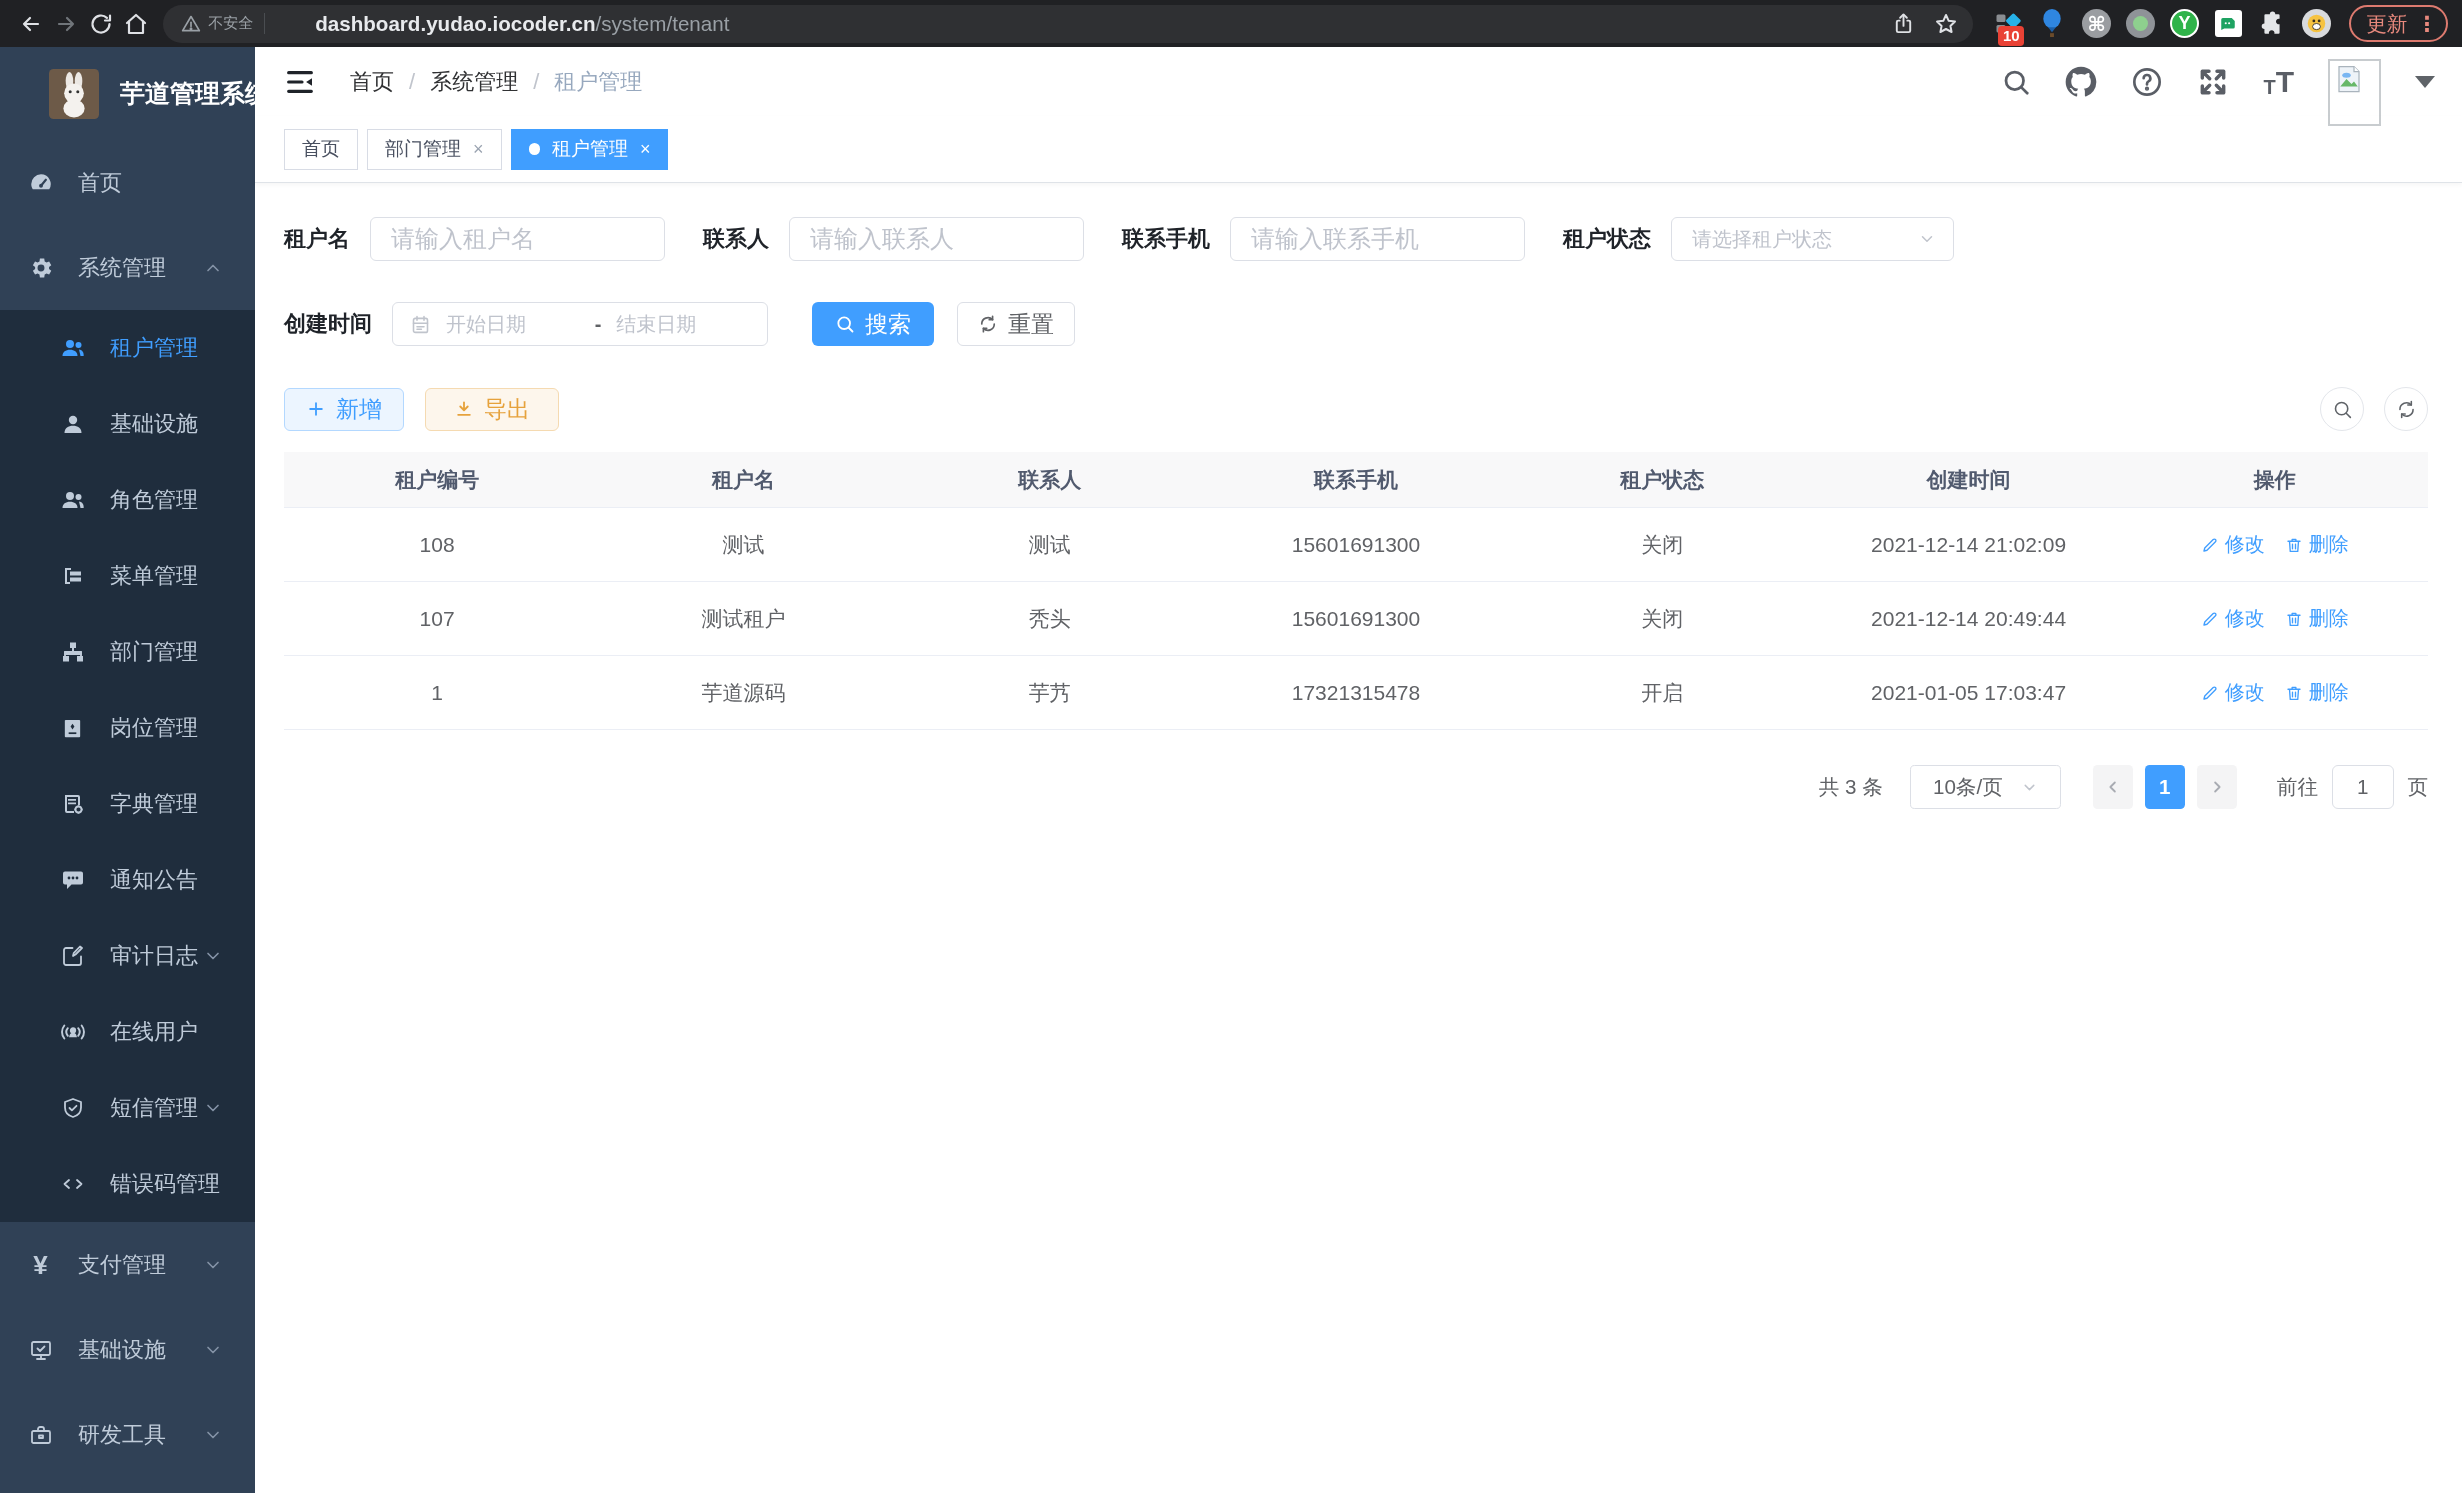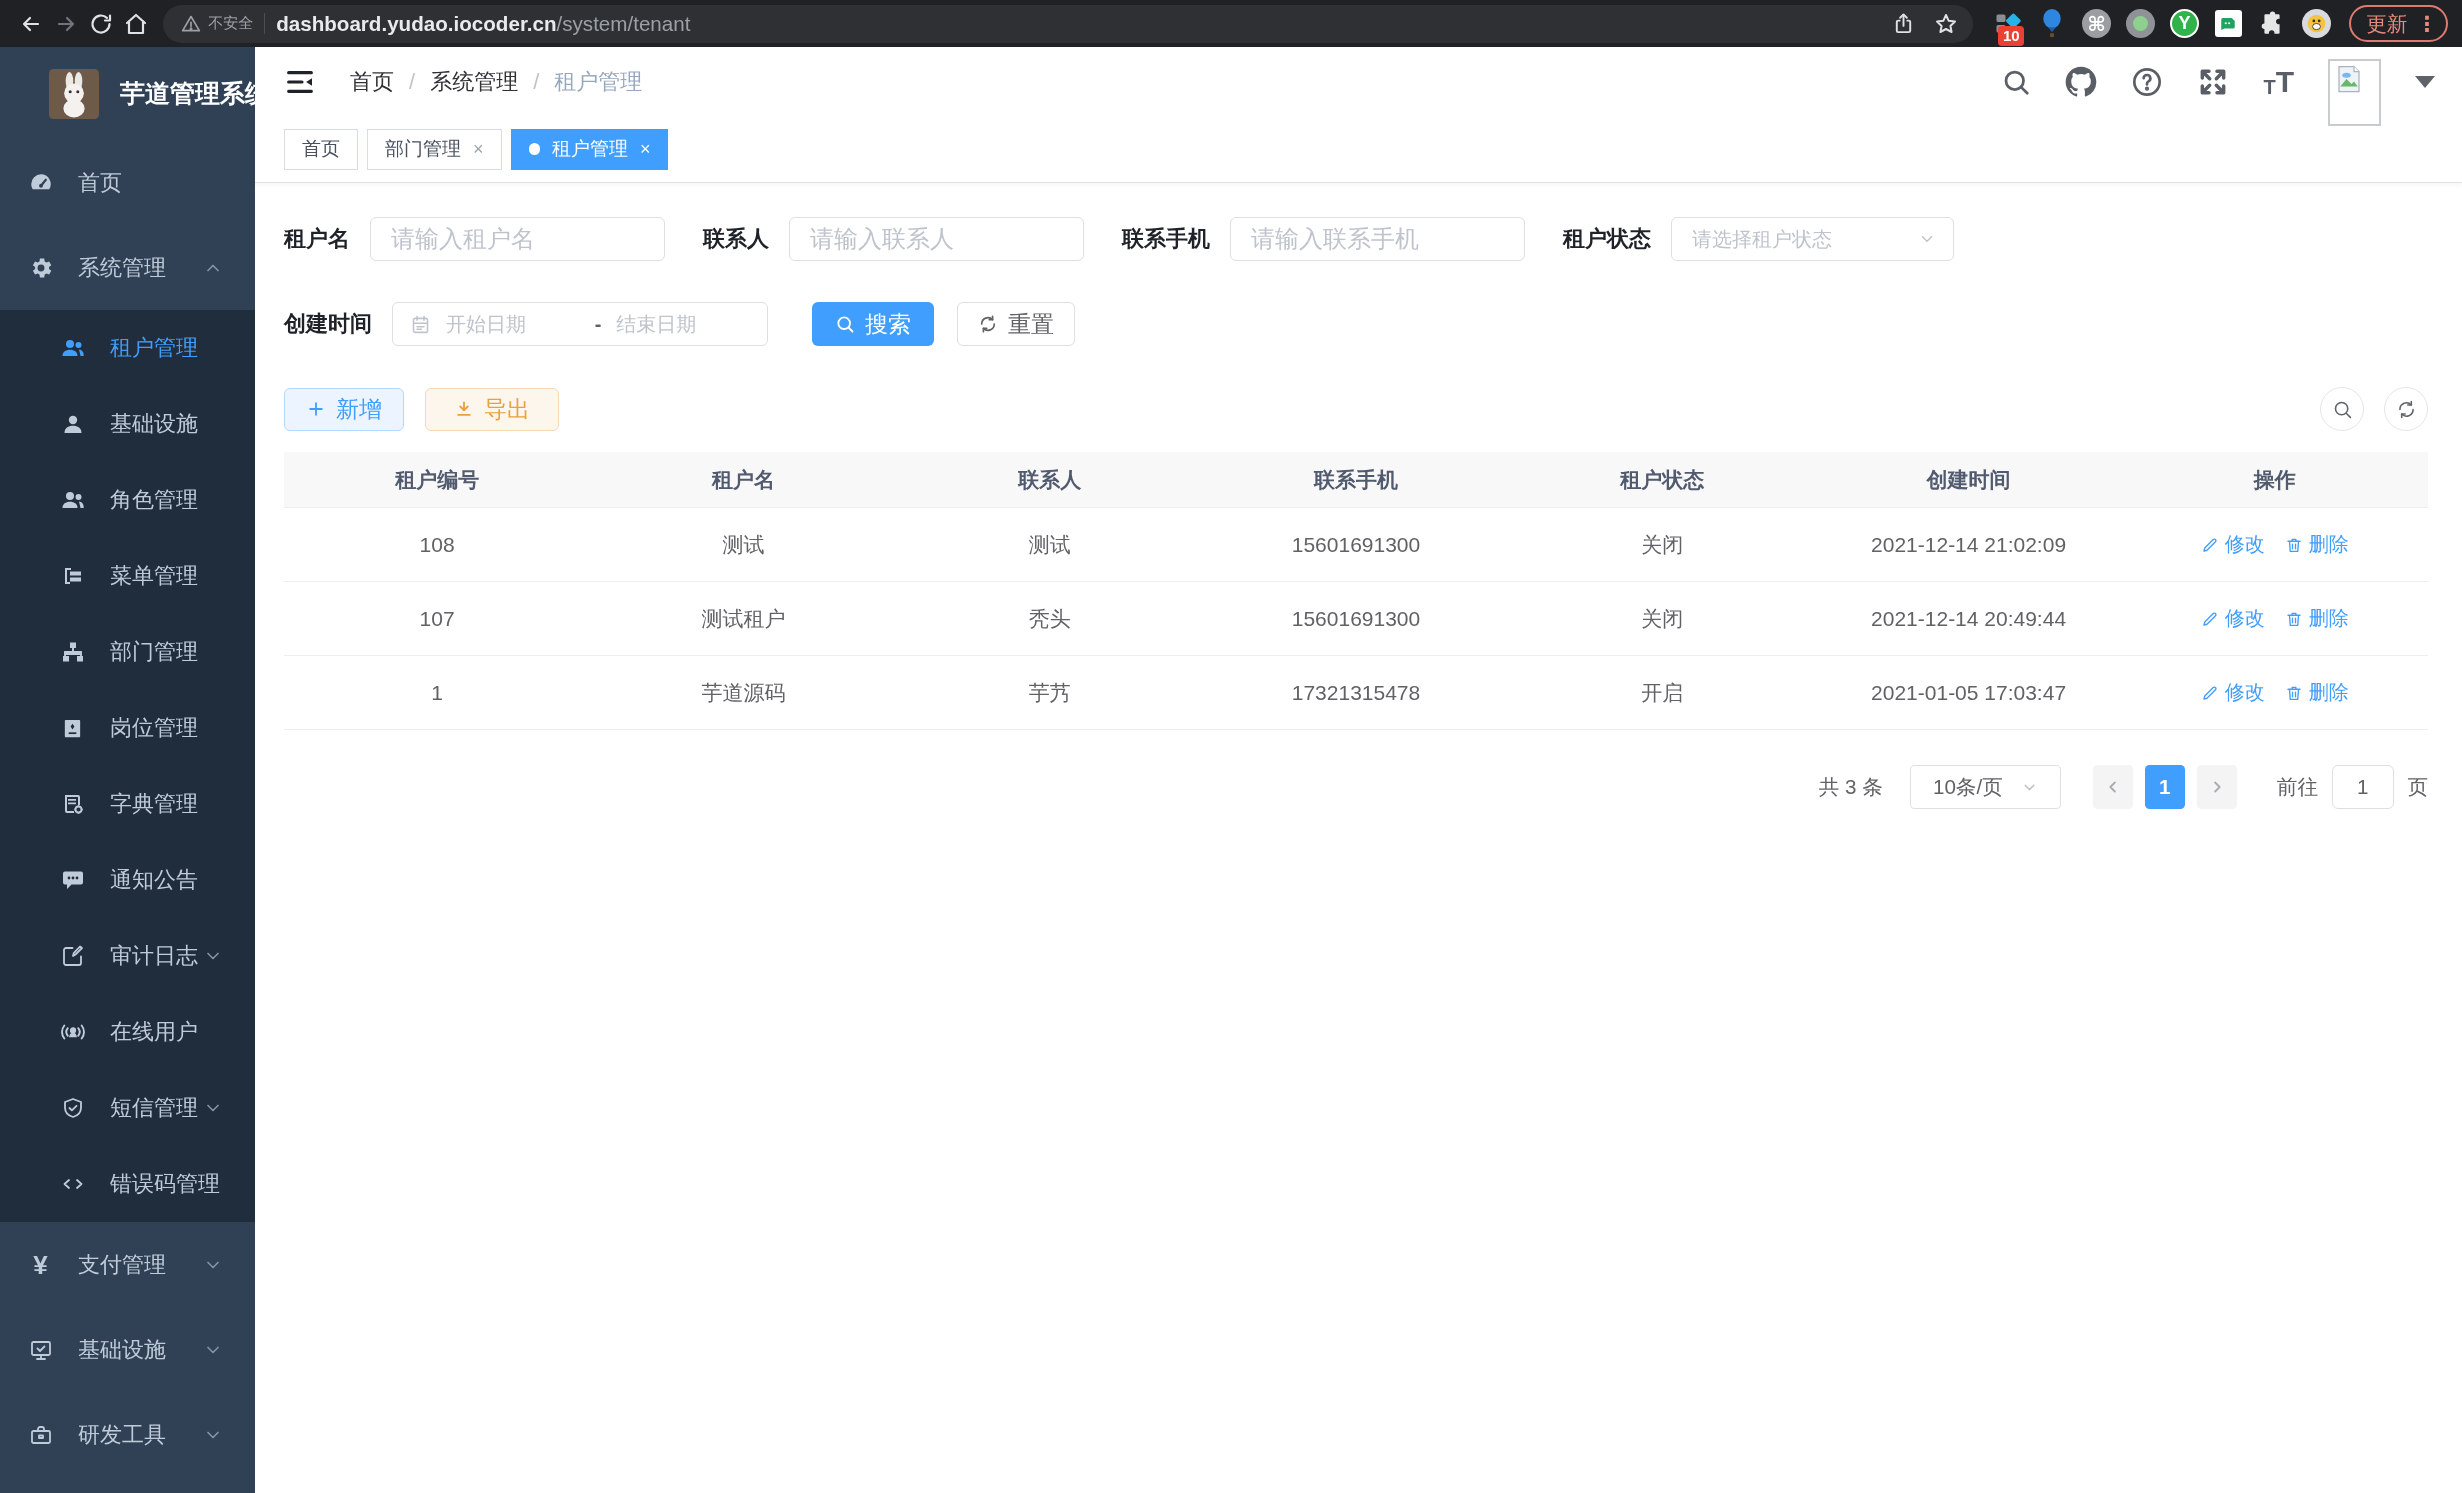--- a/index.html
+++ b/index.html
@@ -8,21 +8,21 @@
   svg { display:block; }
 
   
   .browser { display:flex; align-items:center; height:47px; background:#202124; padding:0 13.7px; }
   .nav-ic { width:35px; height:35px; display:flex; align-items:center; justify-content:center; color:#dfe1e5; flex-shrink:0; }
   .nav-ic.dim { color:#70757a; }
   .omnibox { flex:1; min-width:0; display:flex; align-items:center; height:38px; background:#2f3033; border-radius:19px; margin:0 9px; padding:0 10.7px 0 18px; gap:10.7px; }
   .omni-sec { display:flex; align-items:center; gap:7.6px; color:#9aa0a6; font-size:15px; white-space:nowrap; }
   .omni-div { width:1.5px; height:21px; background:#4a4d51; flex-shrink:0; }
   .url { flex:1; min-width:0; font-size:20.6px; white-space:nowrap; overflow:hidden; }
-  .url .host { color:#e8eaed; font-weight:600; }
+  .url .host { color:#e8eaed; font-weight:600;margin-left:39px; }
   .url .path { color:#9aa0a6; }
   .omni-act { width:32px; height:32px; display:flex; align-items:center; justify-content:center; color:#dfe1e5; flex-shrink:0; }
   .extensions { display:flex; align-items:center; gap:12px; padding:0 10.7px; flex-shrink:0; }
   .ext { position:relative; width:32px; height:32px; display:flex; align-items:center; justify-content:center; }
   .ext-badge { position:absolute; left:6px; bottom:-6px; background:#e94235; color:#fff; font-size:15px; font-weight:700; padding:1.5px 4.6px; border-radius:3.8px; }
   .circle-ext { width:29px; height:29px; border-radius:50%; display:flex; align-items:center; justify-content:center; }
   .update { display:flex; align-items:center; gap:9px; border:2.3px solid #dd7a6f; border-radius:19px; height:37px; padding:0 9px 0 15px; color:#e8897d; font-size:20.6px; margin-left:6px; flex-shrink:0; }
   .update .dots { color:#e8897d; font-size:21px; font-weight:700; }
 
   

